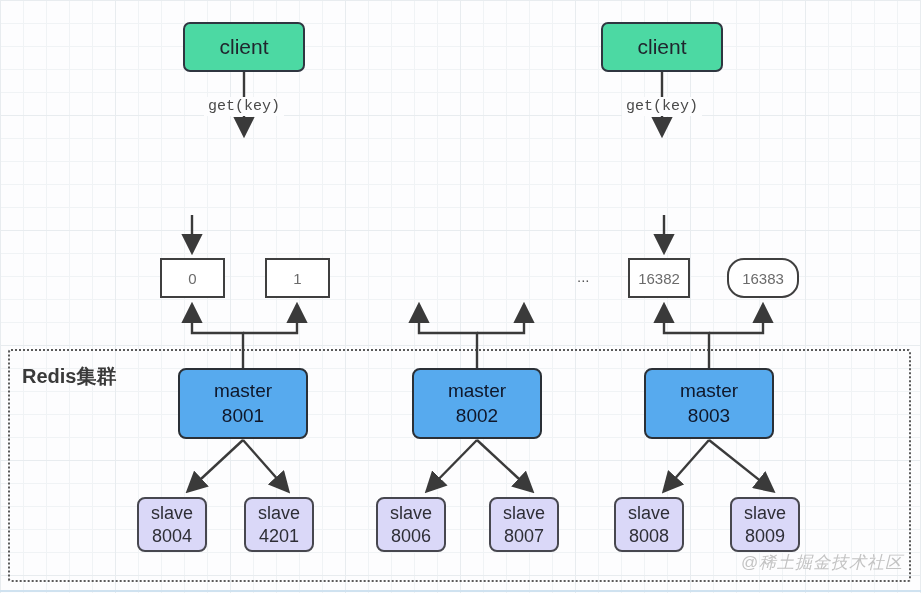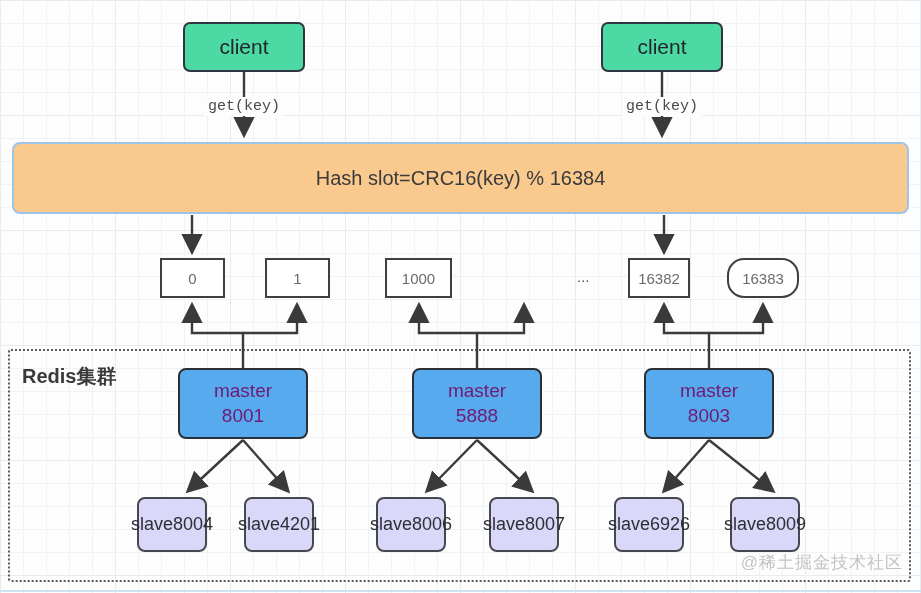--- a/index.html
+++ b/index.html
@@ -95,49 +95,50 @@
     font-size: 20px; font-weight: bold;
     color: #3a3a3a;
   }
 
   .master {
     top: 368px; width: 130px; height: 71px;
     background: #57aaee;
     border: 2.5px solid #2b3036;
     border-radius: 8px;
     font-size: 19px; line-height: 1.3;
-    color: #701a75;
+    color: #0f172a;
     flex-direction: column;
   }
   .master-8001 { left: 178px; }
   .master-8002 { left: 412px; }
   .master-8003 { left: 644px; }
 
   .slave {
     top: 497px; width: 70px; height: 55px;
     background: #dad8f8;
     border: 2.5px solid #47474f;
     border-radius: 8px;
     font-size: 18px; line-height: 1.25;
     color: #2e2e36;
-    flex-direction: row;
+    flex-direction: column;
   }
   .slave-8004 { left: 137px; }
   .slave-8005 { left: 244px; }
   .slave-8006 { left: 376px; }
   .slave-8007 { left: 489px; }
   .slave-8008 { left: 614px; }
   .slave-8009 { left: 730px; }
 
   .watermark {
     position: absolute; z-index: 3;
     right: 18px; top: 551px;
     font-size: 17px;
     color: #c3c3c3;
     letter-spacing: 1px;
+    font-style: italic;
   }
 
   .bottom-edge-line {
     position: absolute; z-index: 0;
     left: 0; bottom: 1px;
     width: 921px; height: 2px;
     background: #cfe2f0;
   }
 </style>
 </head>
@@ -177,39 +178,37 @@
       <line x1="709" y1="440" x2="664" y2="491" marker-end="url(#arrow)"></line>
       <line x1="709" y1="440" x2="773" y2="491" marker-end="url(#arrow)"></line>
     </g>
   </svg>
 
   <div class="node client client-1">client</div>
   <div class="node client client-2">client</div>
   <div class="edge-label edge-label-1">get(key)</div>
   <div class="edge-label edge-label-2">get(key)</div>
 
-  <div class="node hash-banner">Hash slot=CRC16(key) % 16384</div>
 
   <div class="node slot slot-0">0</div>
   <div class="node slot slot-1">1</div>
-  <div class="node slot slot-1000">1000</div>
   <div class="slots-ellipsis">...</div>
   <div class="node slot slot-16382">16382</div>
   <div class="node slot slot-16383">16383</div>
 
   <div class="cluster-box"></div>
   <div class="cluster-label">Redis集群</div>
 
   <div class="node master master-8001">
     <span>master</span>
     <span>8001</span>
   </div>
   <div class="node master master-8002">
     <span>master</span>
-    <span>5888</span>
+    <span>8002</span>
   </div>
   <div class="node master master-8003">
     <span>master</span>
     <span>8003</span>
   </div>
 
   <div class="node slave slave-8004">
     <span>slave</span>
     <span>8004</span>
   </div>
@@ -220,21 +219,21 @@
   <div class="node slave slave-8006">
     <span>slave</span>
     <span>8006</span>
   </div>
   <div class="node slave slave-8007">
     <span>slave</span>
     <span>8007</span>
   </div>
   <div class="node slave slave-8008">
     <span>slave</span>
-    <span>6926</span>
+    <span>8008</span>
   </div>
   <div class="node slave slave-8009">
     <span>slave</span>
     <span>8009</span>
   </div>
 
   <div class="watermark">@稀土掘金技术社区</div>
 
 </div>
 

